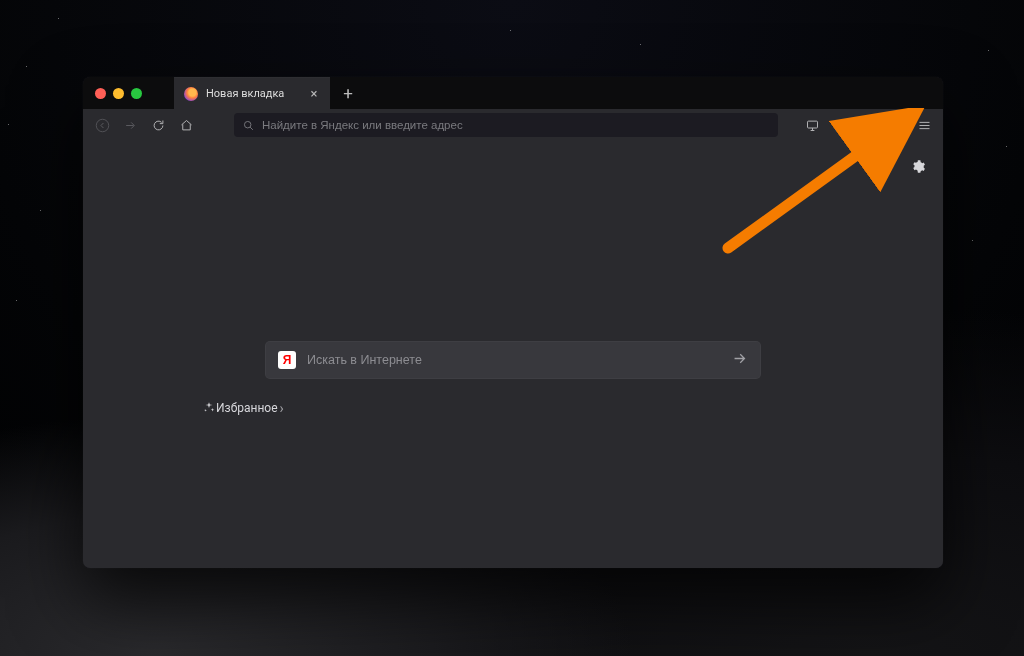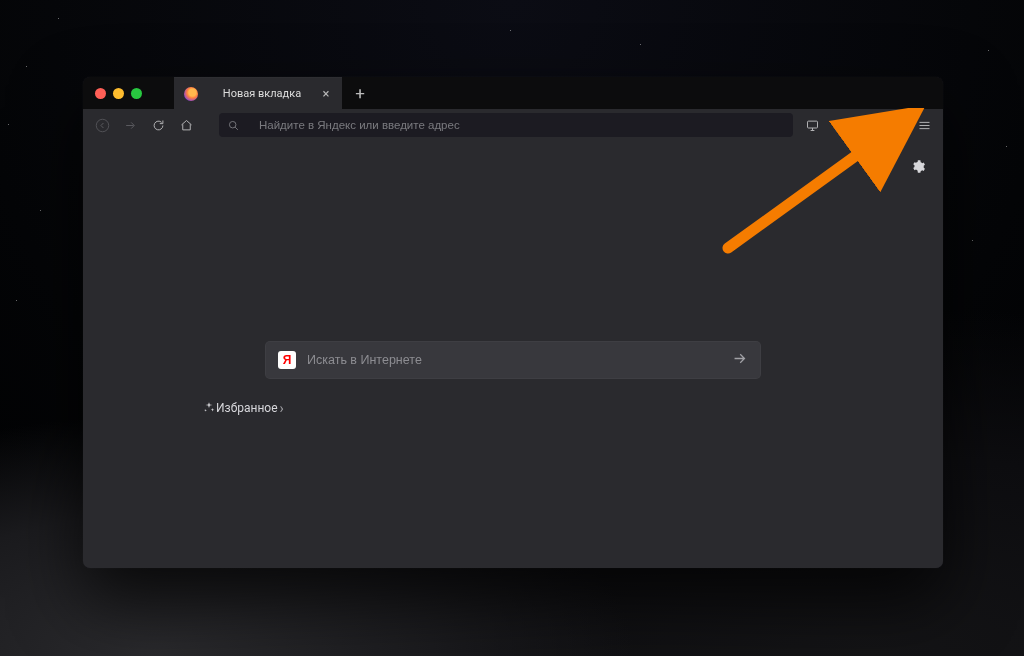--- a/index.html
+++ b/index.html
@@ -33,26 +33,25 @@
     display: flex; align-items: center;
     padding-left: 6px;
   }
   .traffic { display: flex; gap: 7px; padding: 0 10px 0 6px; align-items: center; }
   .tl { width: 11px; height: 11px; border-radius: 50%; }
   .tl.red { background: #ff5f57; }
   .tl.yellow { background: #febc2e; }
   .tl.green { background: #28c840; }
   .spacer-tab { width: 22px; }
   .tab {
-    height: 32px; width: 168px;
+    height: 32px; width: 156px;
     background: #2a2a2e;
     display: flex; align-items: center;
     padding: 0 8px 0 10px;
     border-top: 1px solid rgba(255,255,255,.02);
-    text-align: center;
   }
   .favicon-ff {
     width: 14px; height: 14px; border-radius: 50%;
     background: radial-gradient(circle at 60% 40%, #ffb84d 0 30%, #ff7f3f 45%, #7f3fe4 80%);
     margin-right: 8px; flex: none;
   }
   .tab-title { color: #ddd; font-size: 11px; flex: 1; white-space: nowrap; overflow: hidden; }
   .tab-close {
     width: 16px; height: 16px; display: flex; align-items: center; justify-content: center;
     color: #bbb; font-size: 13px; cursor: pointer; border-radius: 3px;
@@ -70,21 +69,21 @@
   }
   .nav-btn {
     width: 26px; height: 26px; display: flex; align-items: center; justify-content: center;
     color: #b1b1b3; cursor: pointer; border-radius: 4px;
   }
   .nav-btn.disabled { color: #5a5a5f; cursor: default; }
   .nav-btn svg { width: 15px; height: 15px; stroke: currentColor; fill: none; stroke-width: 1.6; }
   .nav-gap { width: 12px; }
   .urlbar {
     flex: 1; height: 24px; background: #1c1b22; border-radius: 4px;
-    display: flex; align-items: center; padding: 0 8px; margin: 0 4px; gap: 12px;
+    display: flex; align-items: center; padding: 0 8px; margin: 0 19px;
   }
   .urlbar svg { width: 13px; height: 13px; stroke: #7a7a7f; fill: none; stroke-width: 1.7; margin-right: 7px; }
   .urlbar input {
     flex: 1; background: transparent; border: 0; outline: 0;
     color: #b1b1b3; font-size: 11.5px;
   }
   .urlbar input::placeholder { color: #7a7a7f; }
   .content {
     flex: 1; background: #2a2a2e; position: relative; overflow: hidden;
   }

